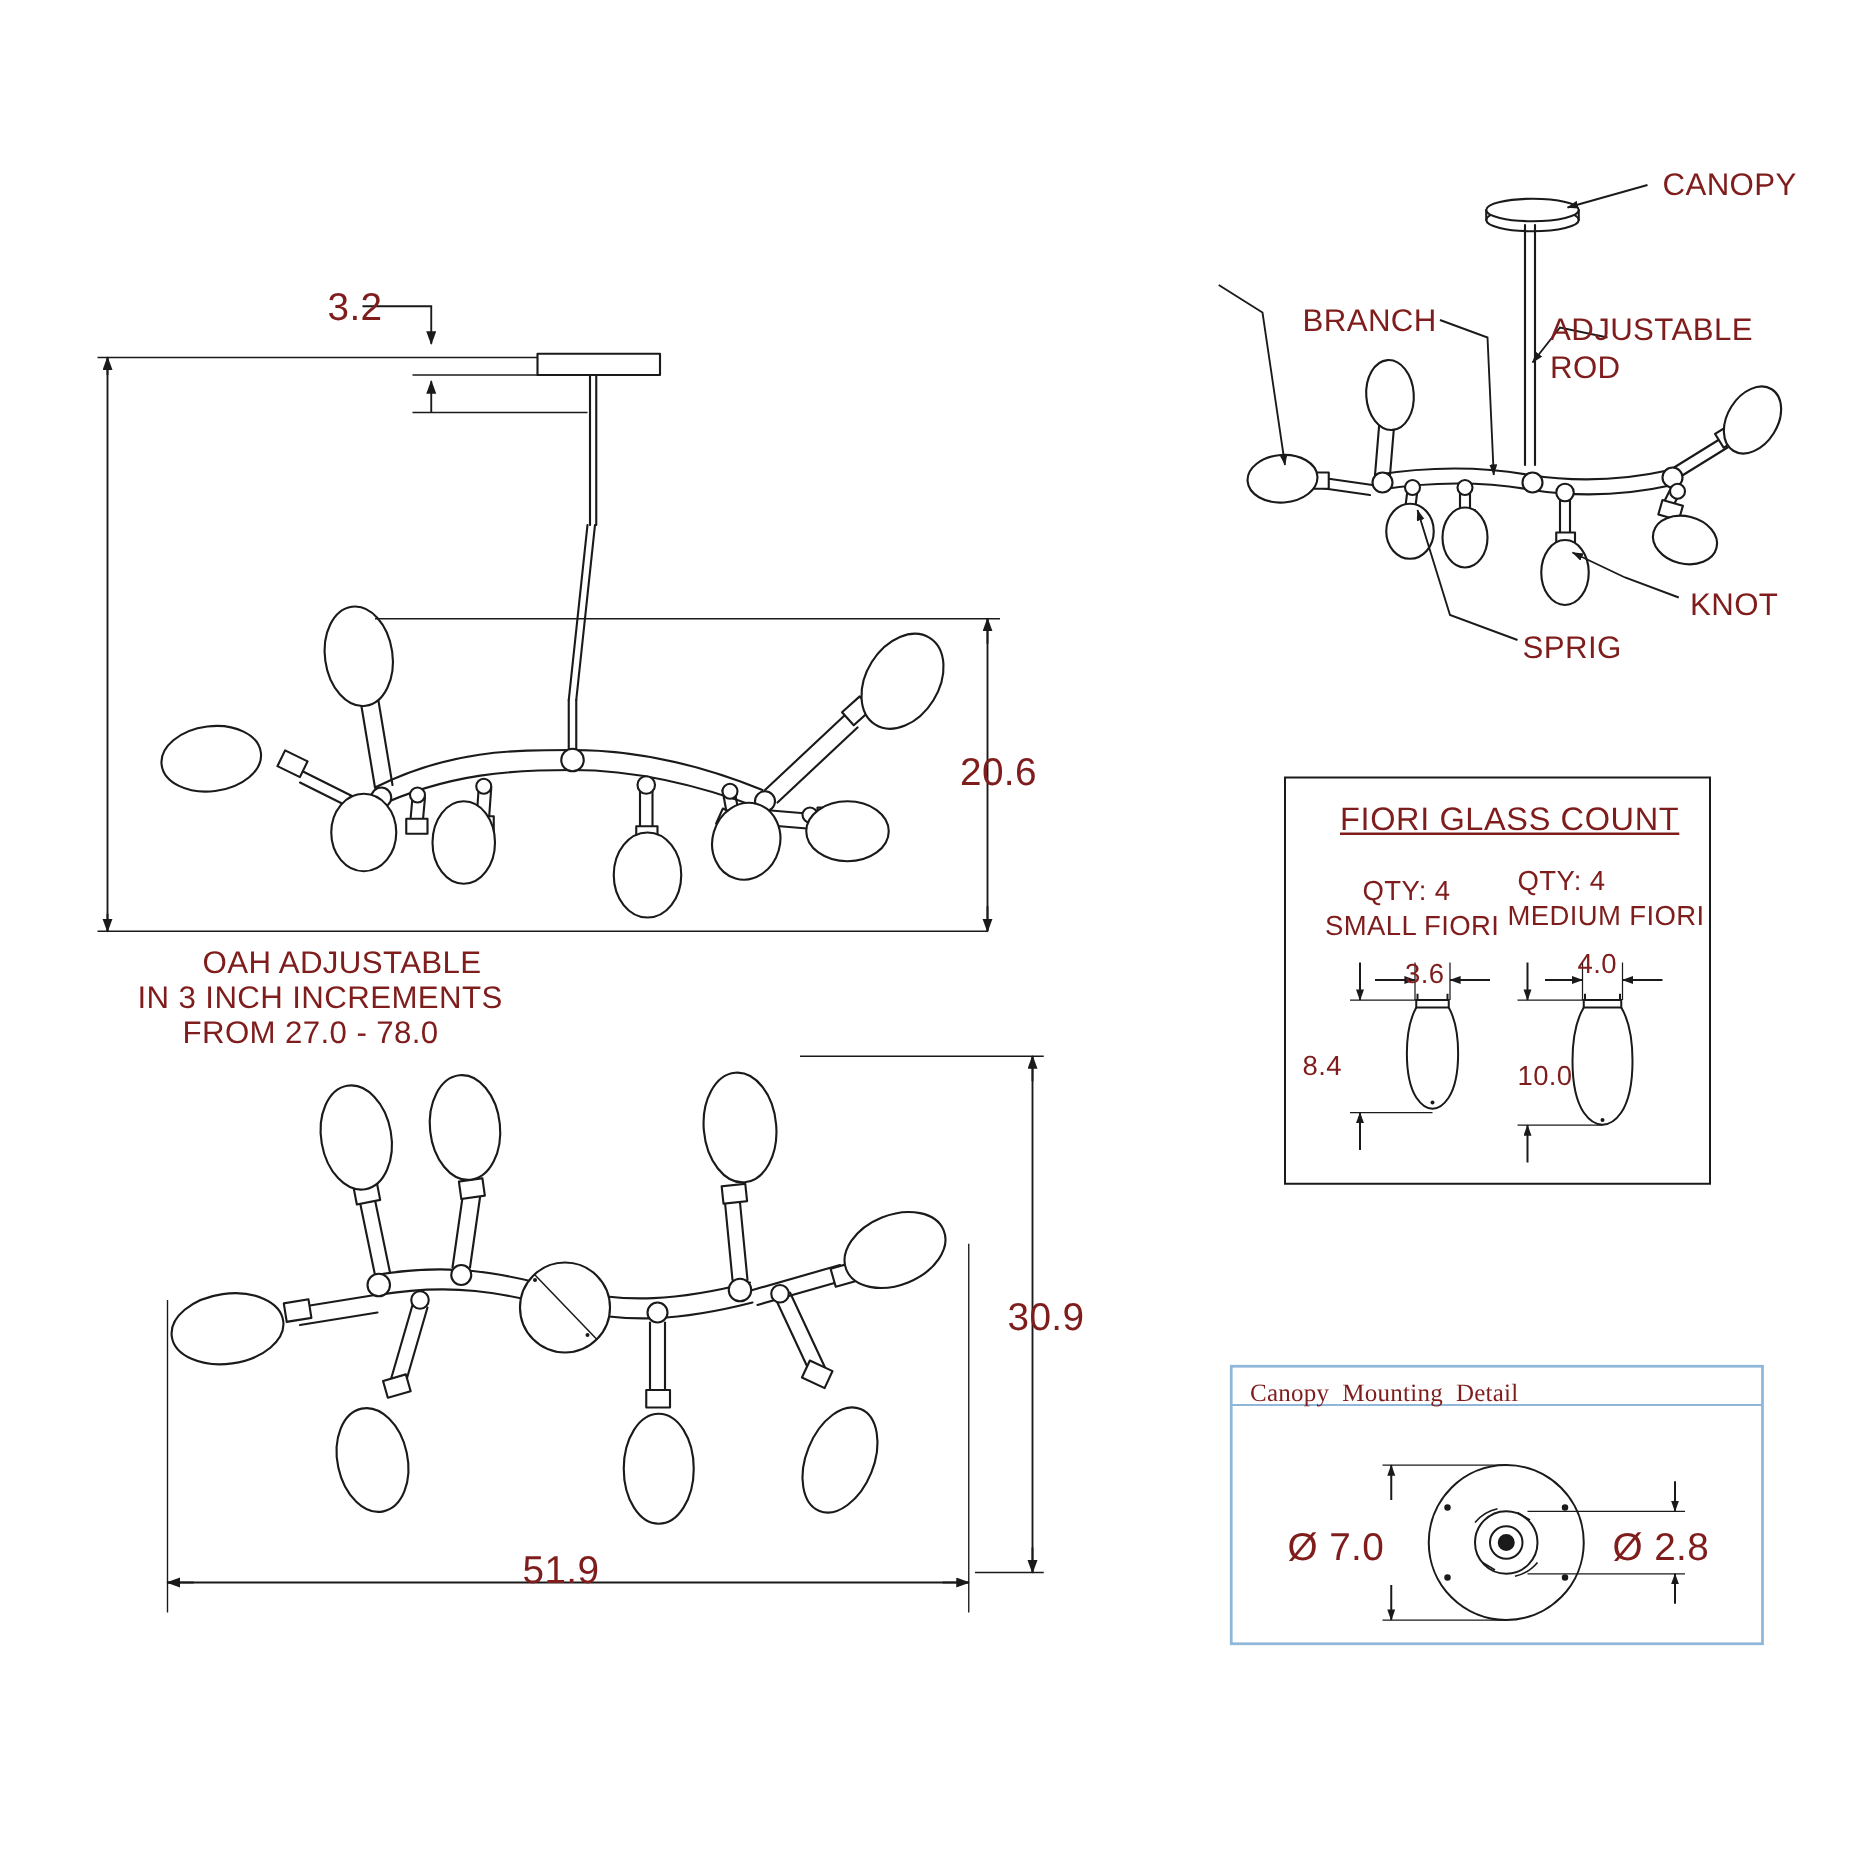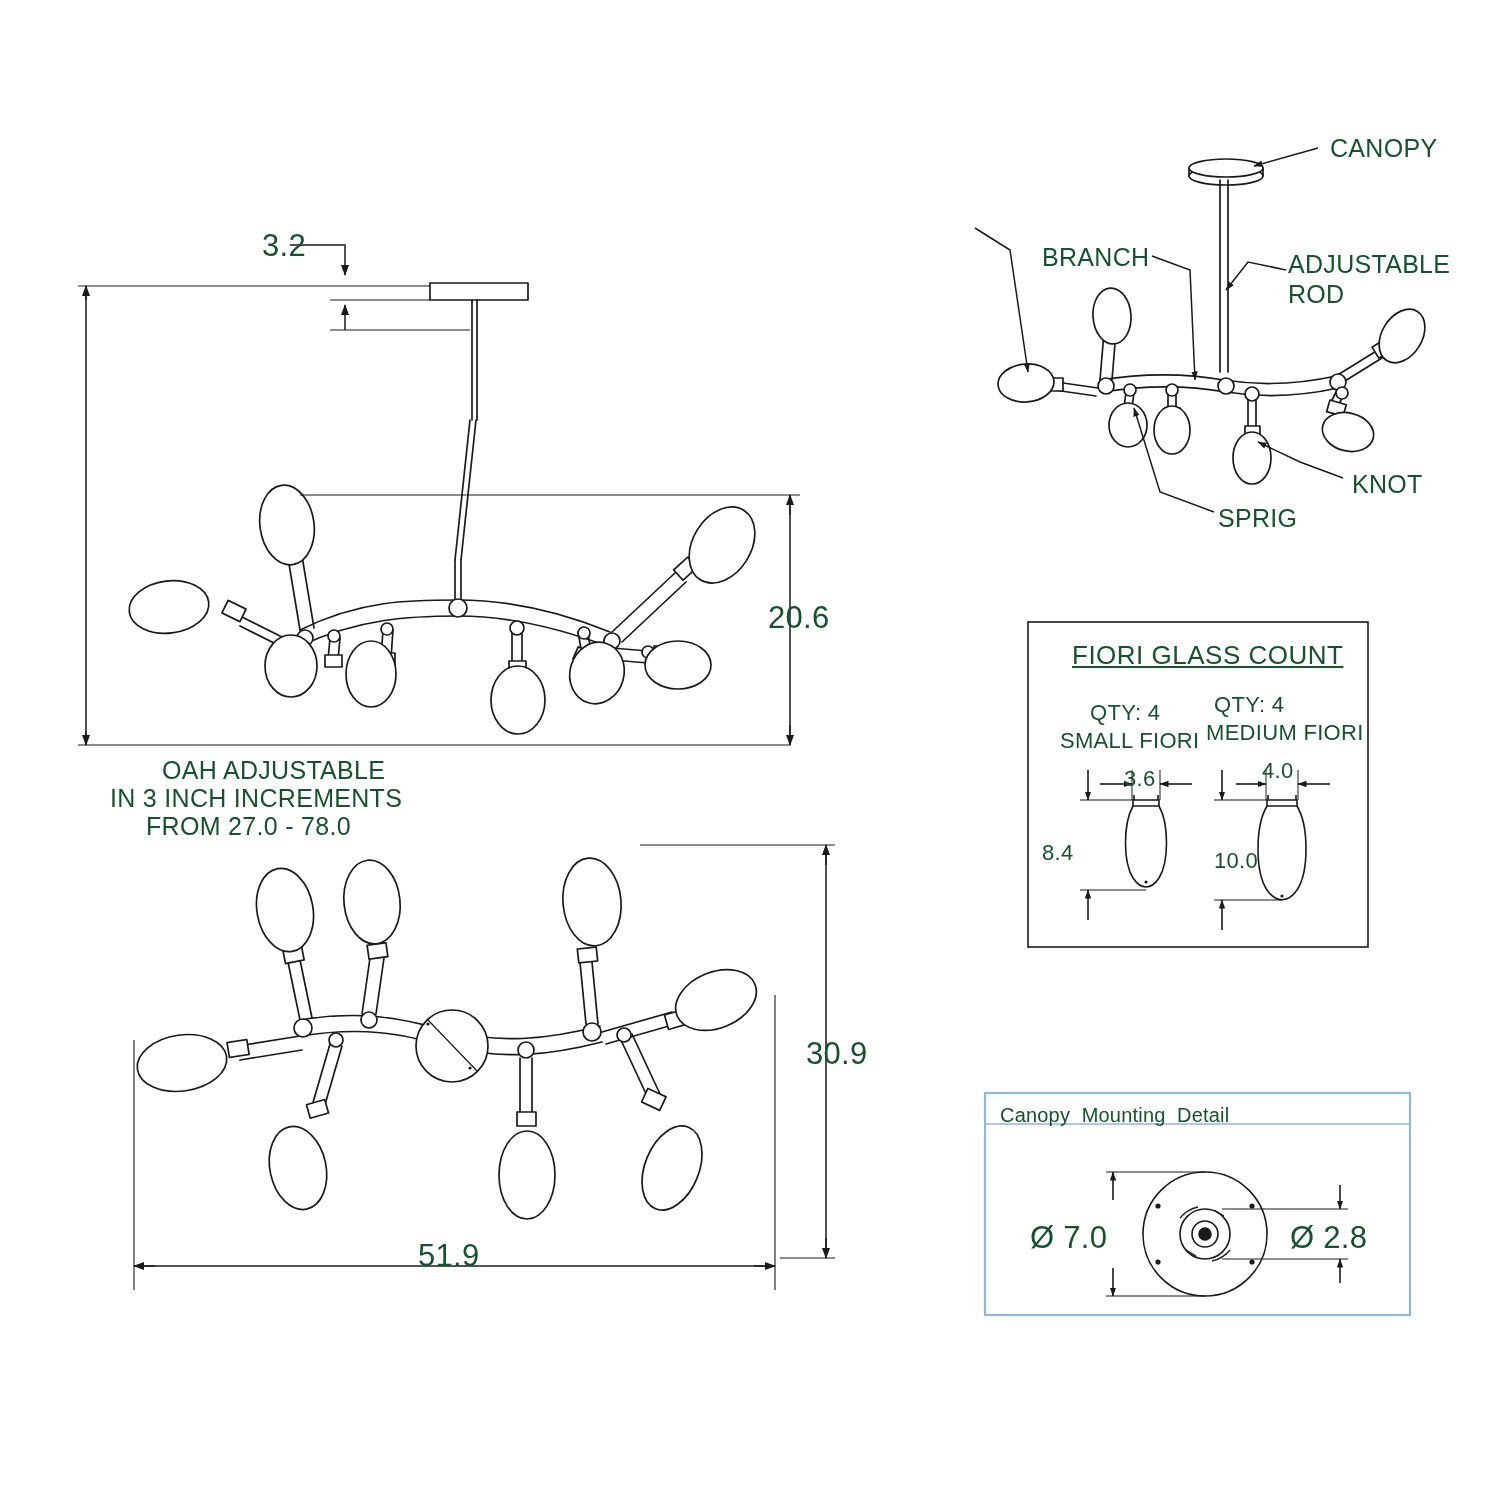--- a/index.html
+++ b/index.html
@@ -19,30 +19,30 @@
   svg.layer {
     position: absolute;
     left: 0;
     top: 0;
     width: 1500px;
     height: 1500px;
   }
   .txt {
     position: absolute;
     font-family: "Liberation Sans", sans-serif;
-    color: #14532d;
+    color: #7f1d1d;
     white-space: pre;
     line-height: 1.18;
   }
   .t-dim { font-size: 31px; letter-spacing: 0.3px; }
   .t-lead { font-size: 25px; letter-spacing: 0.3px; }
   .t-note { font-size: 25px; letter-spacing: 0.3px; }
   .t-title { font-size: 26px; letter-spacing: 0.5px; }
   .t-small { font-size: 22px; letter-spacing: 0.3px; }
-  .t-mono { font-family: Liberation Sans, sans-serif; font-size: 20px; letter-spacing: 0.2px; }
+  .t-mono { font-family: Liberation Serif, serif; font-size: 20px; letter-spacing: 0.2px; }
   .u { text-decoration: underline; }
 </style>
 </head>
 <body>
 
 <div id="sheet">
 
   <svg class="layer" viewBox="0 0 1500 1500">
     <defs>
       <marker id="ah" markerWidth="12" markerHeight="12" refX="10" refY="4" orient="auto" markerUnits="userSpaceOnUse">
@@ -348,21 +348,21 @@
 
   <div class="txt t-note" style="left:146px; top:756px;margin-left:16px;">OAH ADJUSTABLE</div>
   <div class="txt t-note" style="left:110px; top:784px;">IN 3 INCH INCREMENTS</div>
   <div class="txt t-note" style="left:146px; top:812px;">FROM 27.0 - 78.0</div>
 
   <div class="txt t-dim" style="left:806px; top:1036px;">30.9</div>
   <div class="txt t-dim" style="left:418px; top:1238px;">51.9</div>
 
   <div class="txt t-lead" style="left:1330px; top:134px;">CANOPY</div>
   <div class="txt t-lead" style="left:1042px; top:243px;">BRANCH</div>
-  <div class="txt t-lead" style="left:1288px; top:250px;">ADJUSTABLE
+  <div class="txt t-lead" style="left:1240px; top:250px;">ADJUSTABLE
 ROD</div>
   <div class="txt t-lead" style="left:1352px; top:470px;">KNOT</div>
   <div class="txt t-lead" style="left:1218px; top:504px;">SPRIG</div>
 
   <div class="txt t-title u" style="left:1072px; top:640px;">FIORI GLASS COUNT</div>
 
   <div class="txt t-small" style="left:1090px; top:700px;">QTY: 4</div>
   <div class="txt t-small" style="left:1060px; top:728px;">SMALL FIORI</div>
   <div class="txt t-small" style="left:1124px; top:766px;">3.6</div>
   <div class="txt t-small" style="left:1042px; top:840px;">8.4</div>

